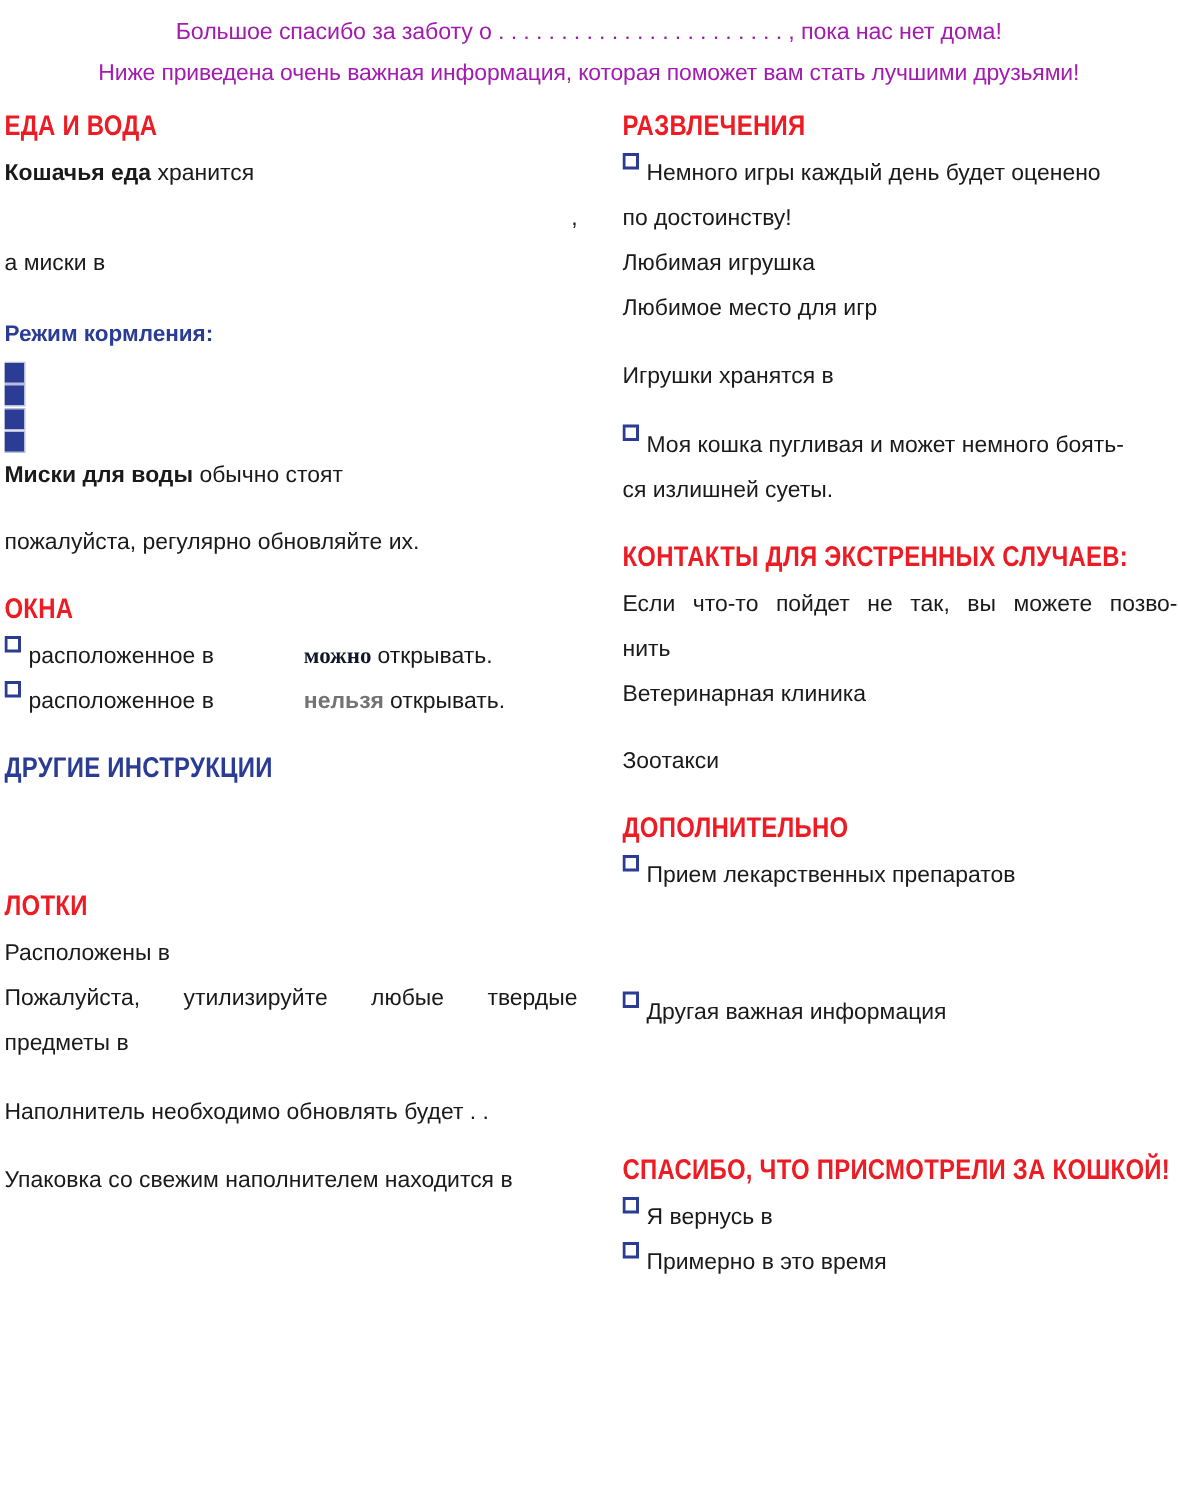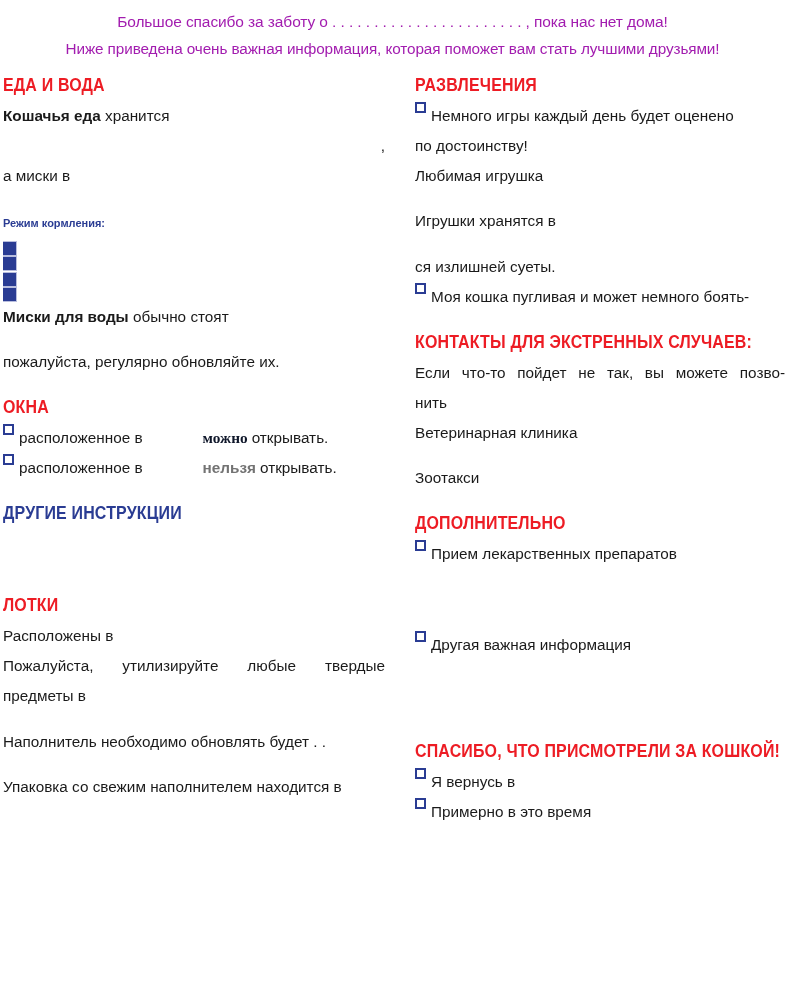--- a/index.html
+++ b/index.html
@@ -60,21 +60,21 @@
     transform: scaleX(0.84);
     transform-origin: left center;
     white-space: nowrap;
     margin: 0;
   }
   .h-red  { color: #ED1C24; }
   .h-blue { color: #2A3C93; }
 
   .h-sub {
     font-weight: bold;
-    font-size: 11px;
+    font-size: 15px;
     line-height: 20px;
     color: #2A3C93;
     margin: 0;
     white-space: nowrap;
   }
 
   
   .sp-before-head { margin-top: 19px; }
   .sp-head-gap    { margin-bottom: 5px; }
   .sp-sub         { margin-top: 22px; margin-bottom: 8px; }
@@ -299,39 +299,43 @@
         <span class="cbox"></span>
         <span class="txt">Немного игры каждый день будет оценено</span>
       </div>
       <div class="row wrapline">по достоинству!</div>
 
       <div class="row">
         <span class="txt pad-r">Любимая игрушка</span>
         <span class="leader"></span>
       </div>
 
+      <div class="row">
+        <span class="txt pad-r">Любимое место для игр</span>
+        <span class="leader"></span>
+      </div>
 
       <div class="row dots-only">
         <span class="leader"></span>
       </div>
 
       <div class="row">
         <span class="txt pad-r">Игрушки хранятся в</span>
         <span class="leader"></span>
       </div>
 
       <div class="row dots-only">
         <span class="leader"></span>
       </div>
 
+      <div class="row">
+        <span class="cbox"></span>
+        <span class="txt">Моя кошка пугливая и может немного боять-</span>
+      </div>
       <div class="row wrapline">ся излишней суеты.</div>
-      <div class="row">
-        <span class="cbox"></span>
-        <span class="txt">Моя кошка пугливая и может немного боять-</span>
-      </div>
 
       <div class="h-sec h-red sp-before-head sp-head-gap">КОНТАКТЫ ДЛЯ ЭКСТРЕННЫХ СЛУЧАЕВ:</div>
 
       <div class="row justify">Если что-то пойдет не так, вы можете позво-</div>
 
       <div class="row">
         <span class="txt pad-r">нить</span>
         <span class="leader"></span>
       </div>
 

